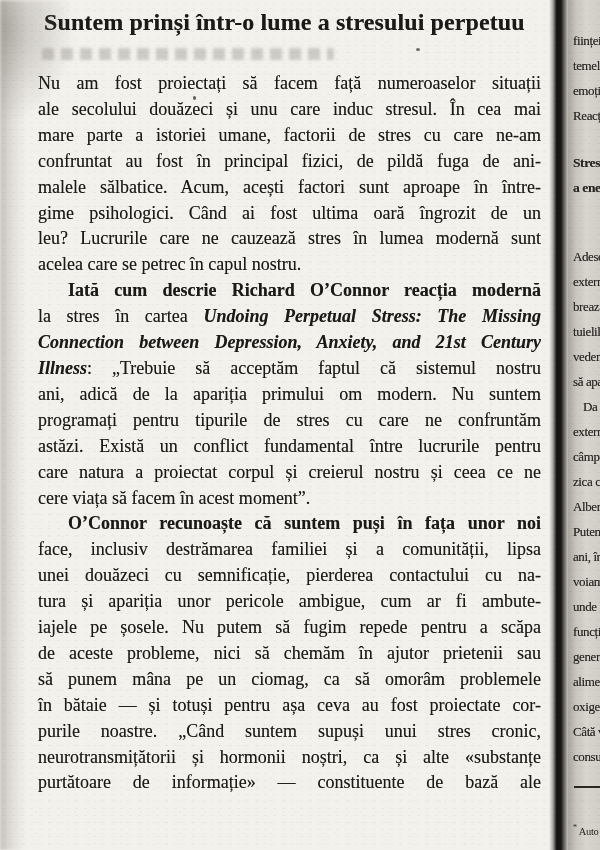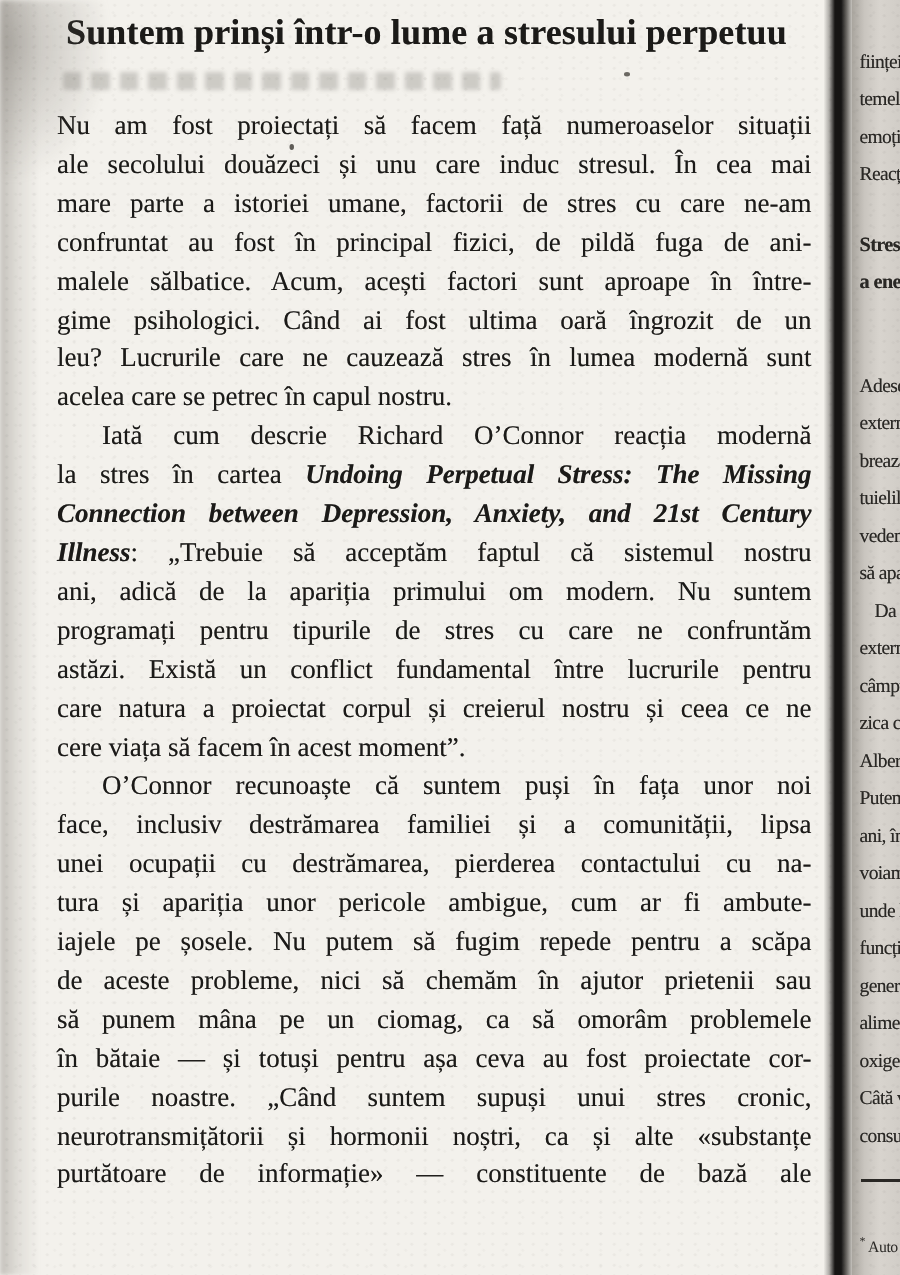--- a/index.html
+++ b/index.html
@@ -23,21 +23,21 @@
     background:repeating-linear-gradient(90deg,rgba(95,92,86,.34) 0 12px,rgba(0,0,0,0) 12px 19px);
     filter:blur(1.4px);border-radius:2px;opacity:.75;
   }
   .lines{
     position:absolute;left:38px;top:71px;width:503px;
     font-size:18px;line-height:25.9px;color:var(--ink,#1b1a18);
     text-shadow:0 0 .3px rgba(27,26,24,.5);
   }
   .line{text-align:justify;text-align-last:justify;-moz-text-align-last:justify;}
   .line.nojust{text-align:left;text-align-last:left;font-family:Liberation Serif, serif;-moz-text-align-last:left;}
-  .line.indent{text-indent:30px;}
+  .line.indent{text-indent:30px;font-weight:bold;}
   .line em{font-style:italic;font-weight:bold;}
 
   
   .gutter{
     position:absolute;left:549px;top:0;width:19px;height:850px;
     background:linear-gradient(90deg,
       rgba(40,38,35,0) 0%,rgba(40,38,35,.35) 20%,
       var(--gutter,#161514) 40%,var(--gutter,#161514) 62%,
       rgba(55,52,48,.75) 80%,rgba(110,106,100,.35) 100%);
   }
@@ -104,21 +104,21 @@
         <div class="line"><span>la stres în cartea </span><em>Undoing Perpetual Stress: The Missing</em></div>
         <div class="line"><em>Connection between Depression, Anxiety, and 21st Century</em></div>
         <div class="line"><em>Illness</em><span>: „Trebuie să acceptăm faptul că sistemul nostru</span></div>
         <div class="line"><span>ani, adică de la apariția primului om modern. Nu suntem</span></div>
         <div class="line"><span>programați pentru tipurile de stres cu care ne confruntăm</span></div>
         <div class="line"><span>astăzi. Există un conflict fundamental între lucrurile pentru</span></div>
         <div class="line"><span>care natura a proiectat corpul și creierul nostru și ceea ce ne</span></div>
         <div class="line nojust"><span>cere viața să facem în acest moment”.</span></div>
         <div class="line indent"><span>O’Connor recunoaște că suntem puși în fața unor noi</span></div>
         <div class="line"><span>face, inclusiv destrămarea familiei și a comunității, lipsa</span></div>
-        <div class="line"><span>unei ocupații cu destrămarea, pierderea contactului cu na-</span></div>
+        <div class="line"><span>unei douăzeci cu semnificație, pierderea contactului cu na-</span></div>
         <div class="line"><span>tura și apariția unor pericole ambigue, cum ar fi ambute-</span></div>
         <div class="line"><span>iajele pe șosele. Nu putem să fugim repede pentru a scăpa</span></div>
         <div class="line"><span>de aceste probleme, nici să chemăm în ajutor prietenii sau</span></div>
         <div class="line"><span>să punem mâna pe un ciomag, ca să omorâm problemele</span></div>
         <div class="line"><span>în bătaie — și totuși pentru așa ceva au fost proiectate cor-</span></div>
         <div class="line"><span>purile noastre. „Când suntem supuși unui stres cronic,</span></div>
         <div class="line"><span>neurotransmițătorii și hormonii noștri, ca și alte «substanțe</span></div>
         <div class="line"><span>purtătoare de informație» — constituente de bază ale</span></div>
       </div>
     <div class="speck1"></div>

